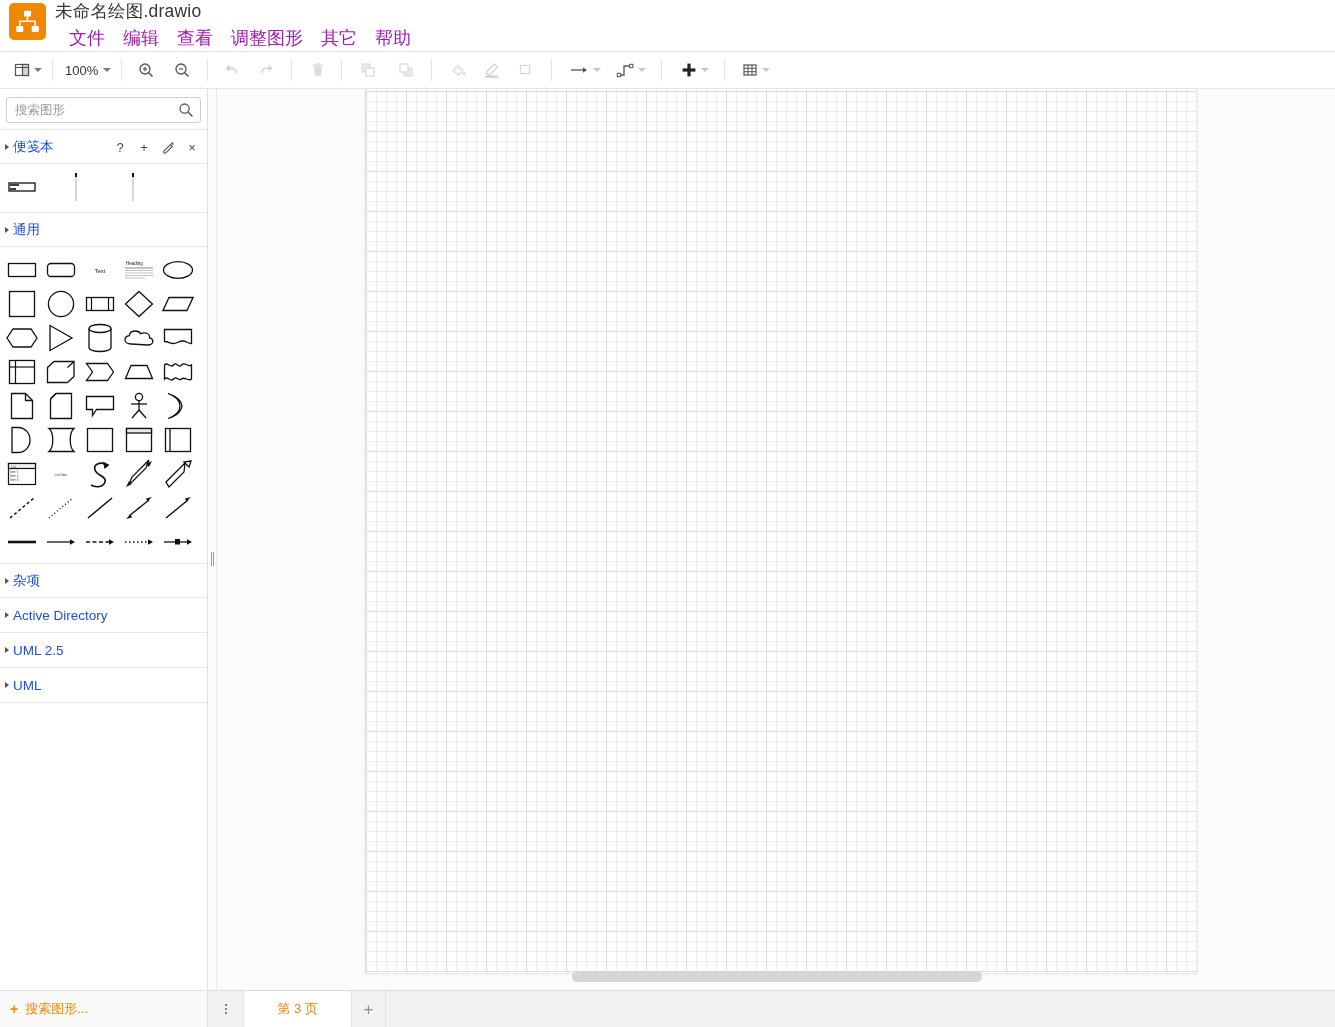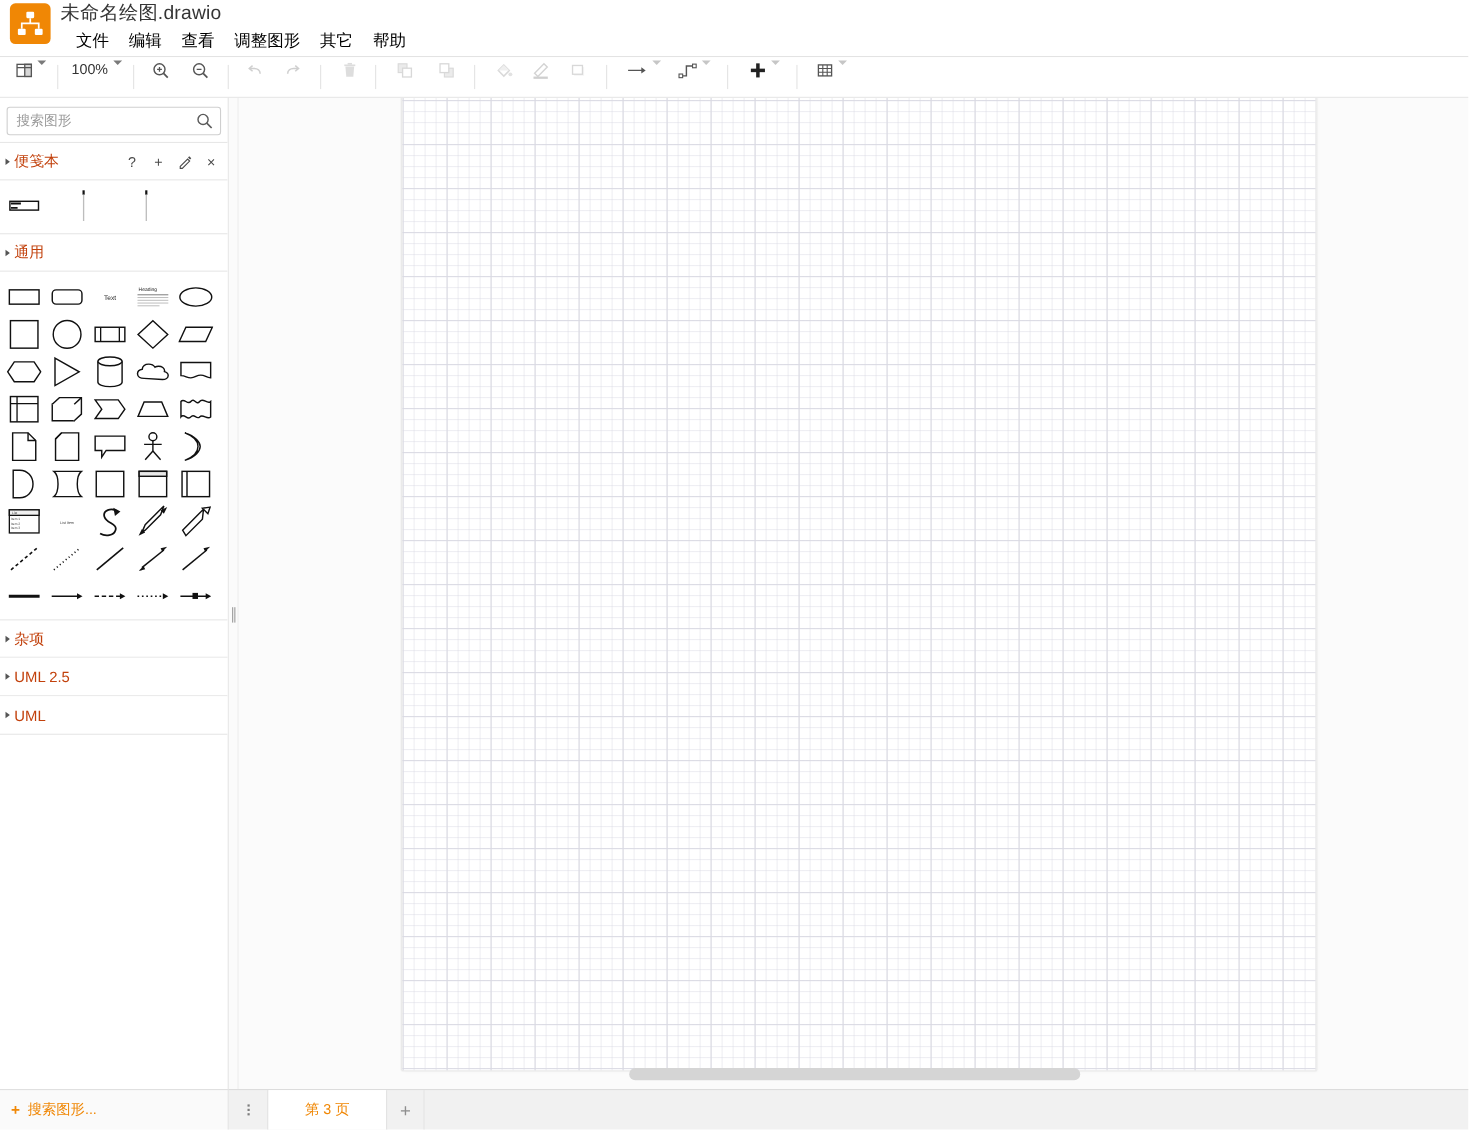--- a/index.html
+++ b/index.html
@@ -27,32 +27,32 @@
   #doc-title {
     position: absolute; left: 55px; top: -3px;
     font-size: 17.5px; color: #353535; letter-spacing: .2px;
     white-space: nowrap; line-height: 28px;
   }
   #menubar {
     position: absolute; left: 60px; top: 27px; height: 22px;
     display: flex; align-items: center; gap: 0px;
   }
   .menu-item {
-    font-size: 15px; color: #000000; padding: 2px 9px; cursor: default;
+    font-size: 18px; color: #a21caf; padding: 2px 9px; cursor: default;
     white-space: nowrap; line-height: 18px;
   }
 
   
   #toolbar {
     position: absolute; left: 0; top: 52px; width: 1335px; height: 37px;
     background: #ffffff; border-bottom: 1px solid #e5e5e5;
     display: flex; align-items: center;
   }
   .tb-btn {
-    height: 30px; min-width: 26px; display: flex; align-items: flex-start;
+    height: 30px; min-width: 26px; display: flex; align-items: center;
     justify-content: center; cursor: default; border-radius: 2px;
     padding: 0 3px;
   }
   .tb-btn.disabled { opacity: .28; }
   .tb-sep { width: 1px; height: 22px; background: #e3e3e3; margin: 0 7px; }
   .tb-caret {
     width: 0; height: 0; border-left: 4px solid transparent;
     border-right: 4px solid transparent; border-top: 4.5px solid #7a7a7a;
     margin-left: 3px;
   }
@@ -90,21 +90,21 @@
   .pal-arrow {
     width: 12px; margin-left: 1px; display:flex; align-items:center;
     justify-content:center;
   }
   .pal-arrow i {
     display: block; width: 0; height: 0;
     border-top: 3.5px solid transparent; border-bottom: 3.5px solid transparent;
     border-left: 4.5px solid #555;
   }
   .pal-title {
-    font-size: 13.5px; color: #c2410c; white-space: nowrap;
+    font-size: 13.5px; color: #1d4ed8; white-space: nowrap;
   }
   .pal-tools {
     position: absolute; right: 8px; top: 0; height: 35px;
     display: flex; align-items: center; gap: 10px;
   }
   .pal-tool {
     width: 14px; height: 14px; display: flex; align-items: center;
     justify-content: center; color: #4a4a4a; font-size: 13px; cursor: default;
   }
 
@@ -731,20 +731,26 @@
     <div class="section-row" style="border-top:1px solid #e7e7e7">
       <span class="pal-arrow">
           <i></i>
         </span>
       <span class="pal-title">杂项</span>
     </div>
     <div class="section-row">
       <span class="pal-arrow">
           <i></i>
         </span>
+      <span class="pal-title">Active Directory</span>
+    </div>
+    <div class="section-row">
+      <span class="pal-arrow">
+          <i></i>
+        </span>
       <span class="pal-title">UML 2.5</span>
     </div>
     <div class="section-row">
       <span class="pal-arrow">
           <i></i>
         </span>
       <span class="pal-title">UML</span>
     </div>
   </div>
 

